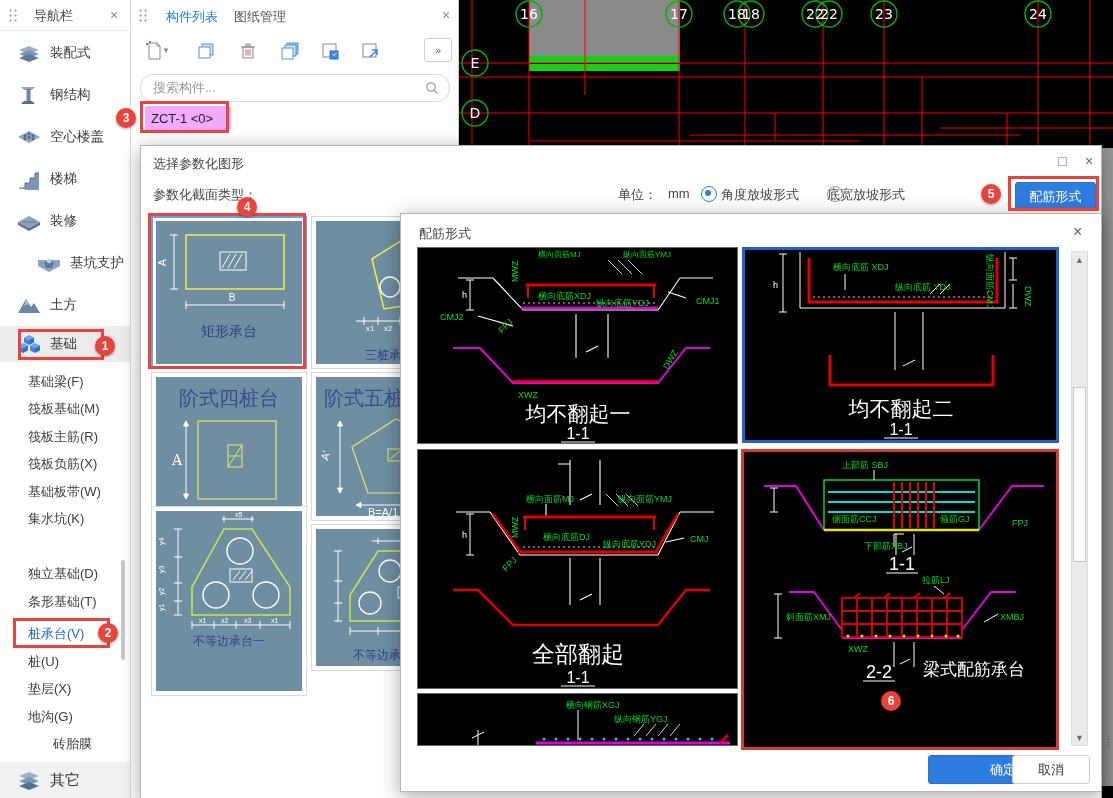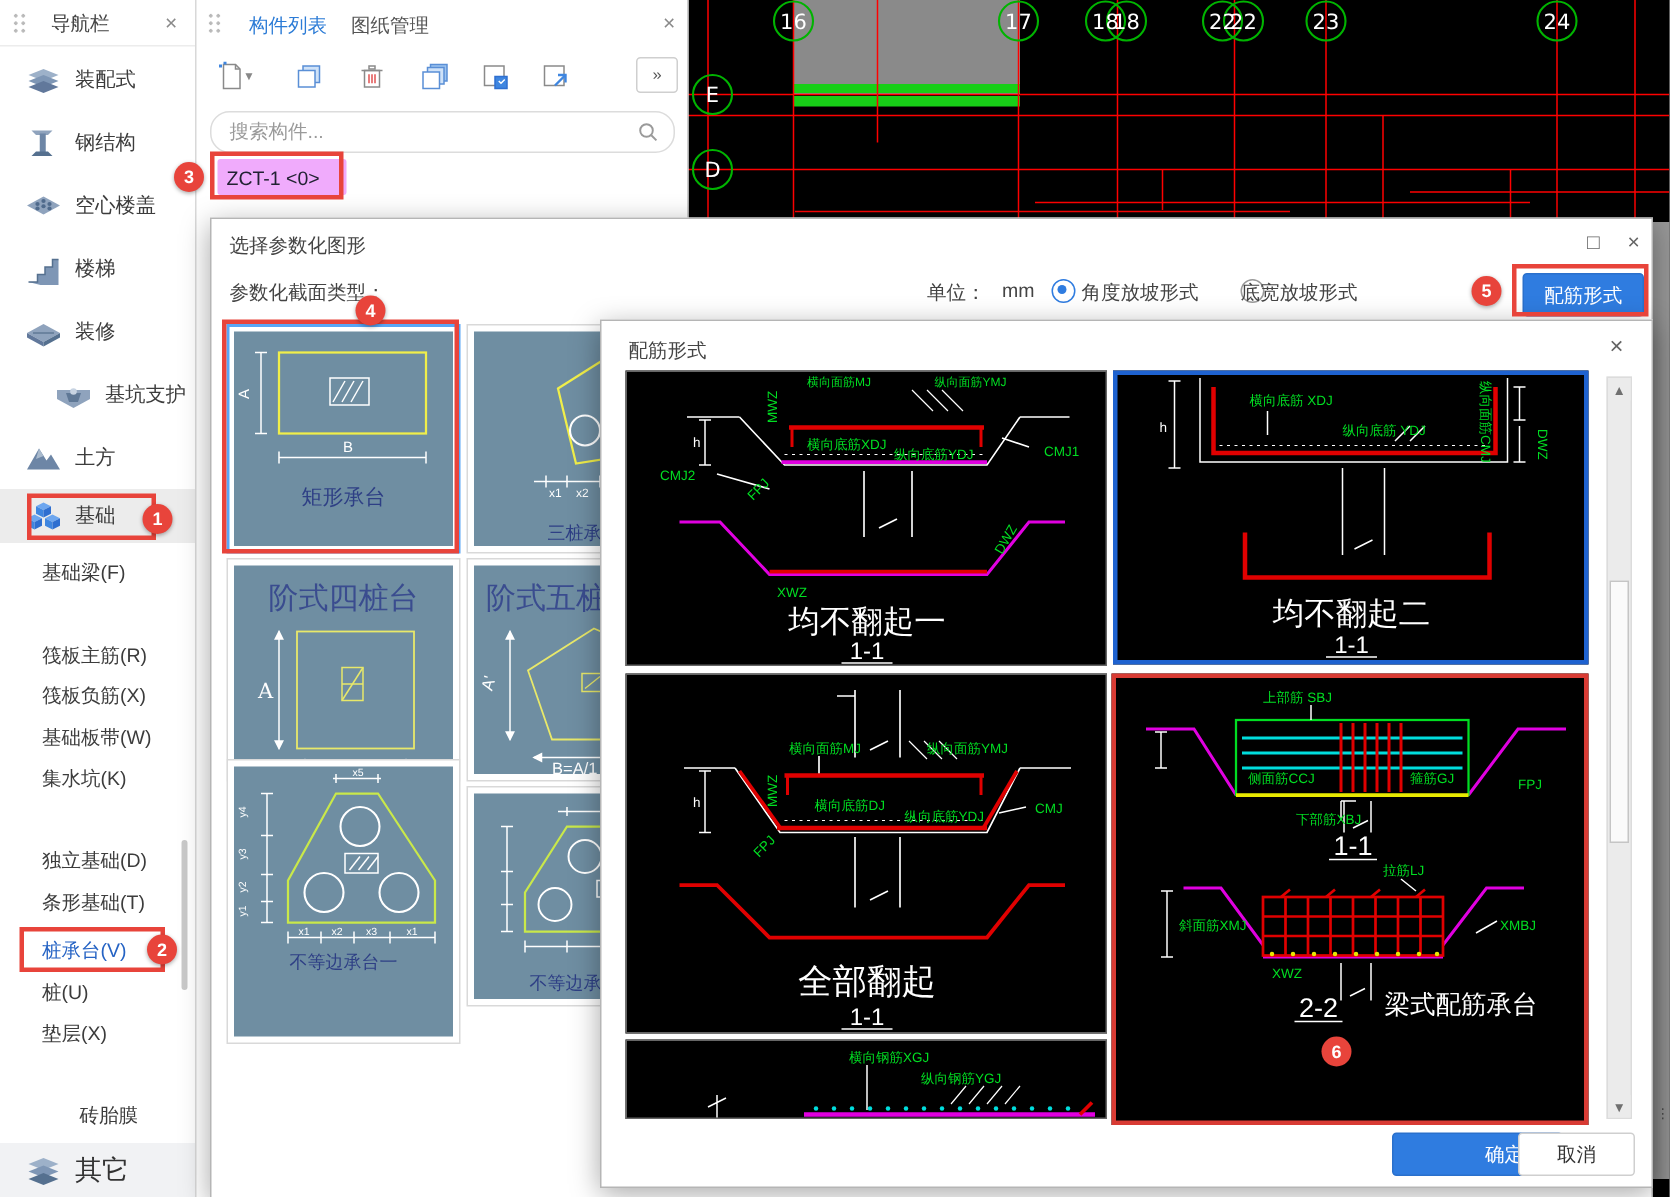--- a/index.html
+++ b/index.html
@@ -211,38 +211,40 @@
           <polygon points="2,12.5 7,15 7,20 2,17.5" fill="#3f86e0"></polygon>
           <polygon points="12,12.5 7,15 7,20 12,17.5" fill="#2f6fd0"></polygon>
           <polygon points="19,10 24,12.5 19,15 14,12.5" fill="#6da6ef"></polygon>
           <polygon points="14,12.5 19,15 19,20 14,17.5" fill="#3f86e0"></polygon>
           <polygon points="24,12.5 19,15 19,20 24,17.5" fill="#2f6fd0"></polygon>
         </svg>
       <span class="lbl">基础</span>
     </div>
 
     <div class="abs sb-sub" style="top:368px;">基础梁(F)</div>
+    <div class="abs sb-sub" style="top:395px;">筏板基础(M)</div>
     <div class="abs sb-sub" style="top:423px;">筏板主筋(R)</div>
     <div class="abs sb-sub" style="top:450px;">筏板负筋(X)</div>
     <div class="abs sb-sub" style="top:478px;">基础板带(W)</div>
     <div class="abs sb-sub" style="top:505px;">集水坑(K)</div>
     <div class="abs sb-sub" style="top:560px;">独立基础(D)</div>
     <div class="abs sb-sub" style="top:588px;">条形基础(T)</div>
     <div class="abs sb-sub link" style="top:620px;">桩承台(V)</div>
     <div class="abs sb-sub" style="top:648px;">桩(U)</div>
     <div class="abs sb-sub" style="top:675px;">垫层(X)</div>
+    <div class="abs sb-sub" style="top:703px;">地沟(G)</div>
     <div class="abs sb-sub" style="top:730px;margin-left:25px;">砖胎膜</div>
 
     <div class="abs sb-foot">
       <svg class="ico" style="width:26px;height:22px;margin-left:16px;" viewBox="0 0 26 22">
           <polygon points="3,7 13,3 23,7 13,11" fill="#9db1c9"></polygon>
           <polygon points="3,12 13,8 23,12 13,16" fill="#7e96b5"></polygon>
           <polygon points="3,17 13,13 23,17 13,21" fill="#55708f"></polygon>
         </svg>
-      <span class="lbl" style="margin-left:8px;font-size:18px;">其它</span>
+      <span class="lbl" style="margin-left:8px;font-size:15px;">其它</span>
     </div>
     <div class="abs sb-scroll"></div>
   </div>
 
   <div class="abs panel2">
     <div class="abs drag-dots" style="left:8px;top:8px;"></div>
     <div class="abs tab active" style="left:36px;top:8px;">构件列表</div>
     <div class="abs tab" style="left:104px;top:8px;">图纸管理</div>
     <div class="abs x-btn" style="left:312px;top:8px;">×</div>
 

